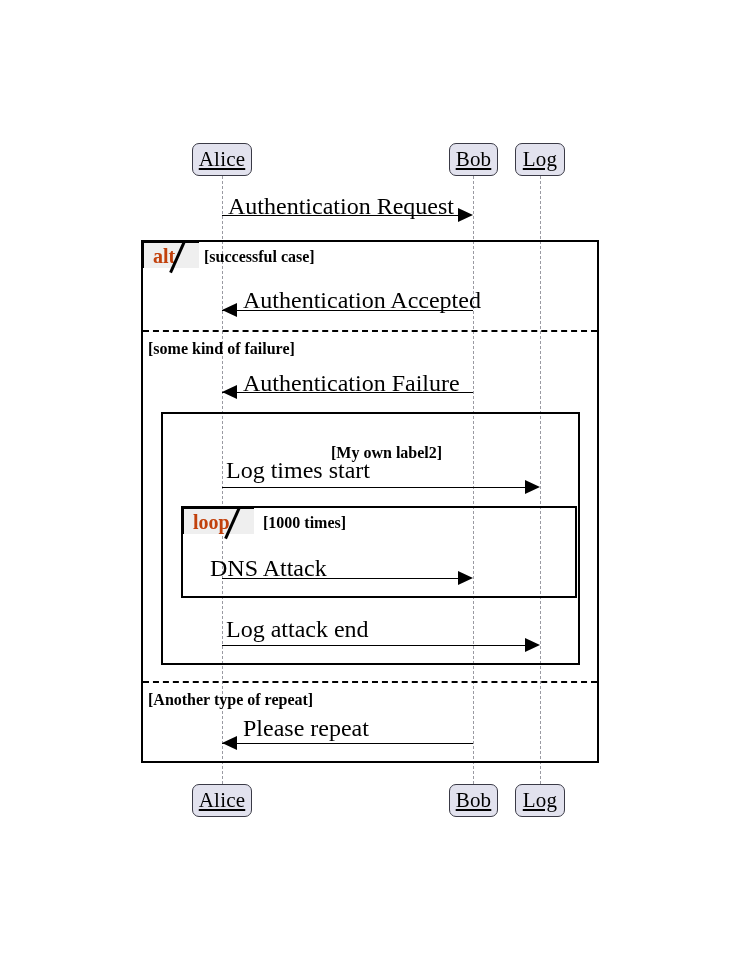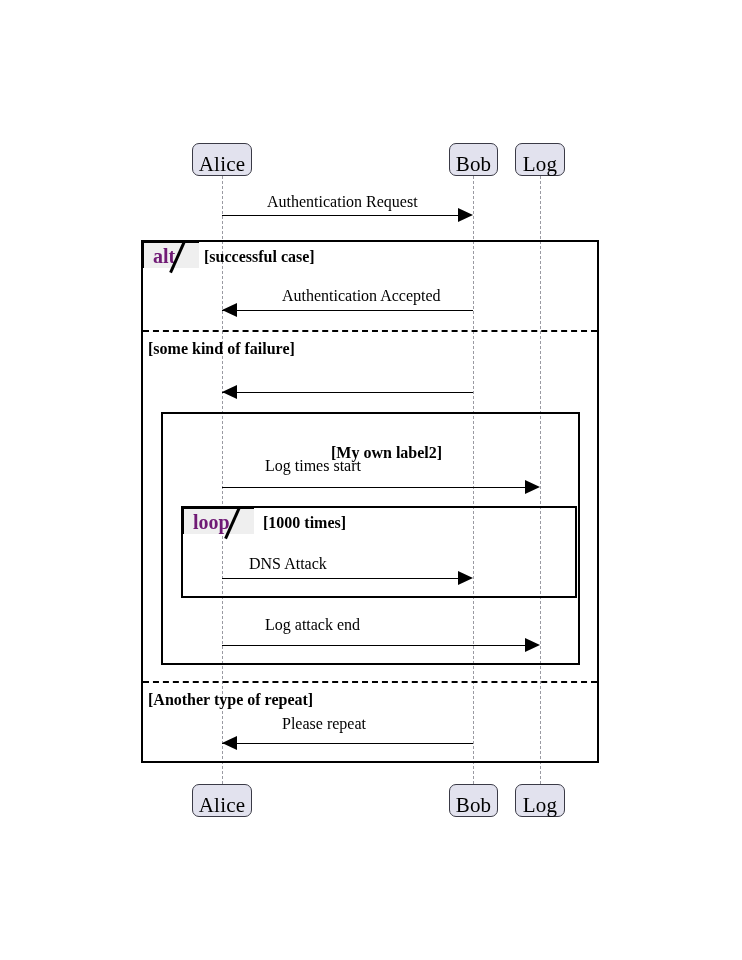--- a/index.html
+++ b/index.html
@@ -20,26 +20,27 @@
   }
 
   
   .participant {
     position: absolute;
     box-sizing: border-box;
     background: #e2e2ee;
     border: 1.6px solid #3a3a46;
     border-radius: 7px;
     display: flex;
-    align-items: flex-end;
+    align-items: center;
     justify-content: center;
     font-size: 21px;
     color: #000000;
     line-height: 1;
     letter-spacing: 0.2px;
+    text-decoration: underline;
   }
 
   
   .lifeline {
     position: absolute;
     width: 0;
     border-left: 1.5px dashed #9a9aa2;
   }
 
   
@@ -58,21 +59,21 @@
     border-right: none;
     display: flex;
     align-items: center;
     box-sizing: border-box;
   }
   .frag-label .lbl-text {
     padding: 0 10px 0 9px;
     font-weight: bold;
     font-size: 20px;
     line-height: 1;
-    color: #701a75;
+    color: #c2410c;
     background: #efefef;
     height: 100%;
     display: flex;
     align-items: center;
     border-top: 2.2px solid #000;
     border-left: 2.2px solid #000;
     box-sizing: border-box;
   }
   
   .frag-label .lbl-notch {
@@ -127,25 +128,24 @@
     border-bottom: 7px solid transparent;
     border-left: 15px solid #000000;
   }
   .arrowhead.left {
     border-top: 7px solid transparent;
     border-bottom: 7px solid transparent;
     border-right: 15px solid #000000;
   }
   .msg-label {
     position: absolute;
-    font-size: 16px;
+    font-size: 24px;
     line-height: 1;
     color: #000000;
     white-space: nowrap;
-    margin-left: 39px;
   }
 </style>
 </head>
 <body>
 
 <div id="canvas">
 
   <div class="lifeline" style="left:222px; top:176px; height:608px;"></div>
   <div class="lifeline" style="left:473px; top:176px; height:608px;"></div>
   <div class="lifeline" style="left:540px; top:176px; height:608px;"></div>
@@ -172,20 +172,21 @@
     <div class="frag-guard" style="left:61px; top:7px;">[successful case]</div>
   </div>
 
   <div class="msg-label" style="left:243px; top:288px;">Authentication Accepted</div>
   <div class="msg-line" style="left:222px; top:310px; width:251px;"></div>
   <div class="arrowhead left" style="left:222px; top:303px;"></div>
 
   <div class="divider" style="left:143px; top:330px; width:454px;"></div>
   <div class="frag-guard" style="left:148px; top:341px;">[some kind of failure]</div>
 
+  <div class="msg-label" style="left:243px; top:371px;">Authentication Failure</div>
   <div class="msg-line" style="left:222px; top:392px; width:251px;"></div>
   <div class="arrowhead left" style="left:222px; top:385px;"></div>
 
   <div class="fragment" style="left:161px; top:412px; width:419px; height:253px;">
     <div class="frag-guard" style="left:168px; top:7px;margin-top:24px;">[My own label2]</div>
   </div>
 
   <div class="msg-label" style="left:226px; top:458px;">Log times start</div>
   <div class="msg-line" style="left:222px; top:487px; width:303px;"></div>
   <div class="arrowhead right" style="left:525px; top:480px;"></div>

